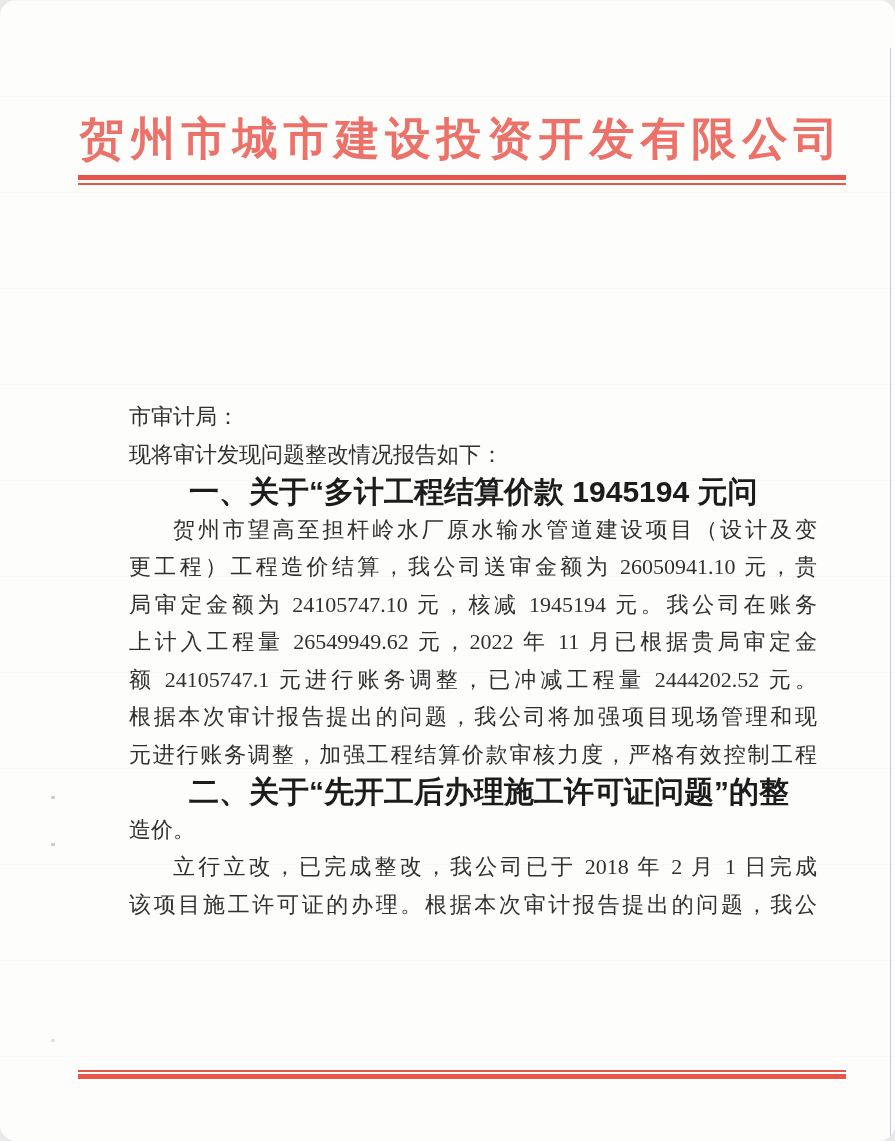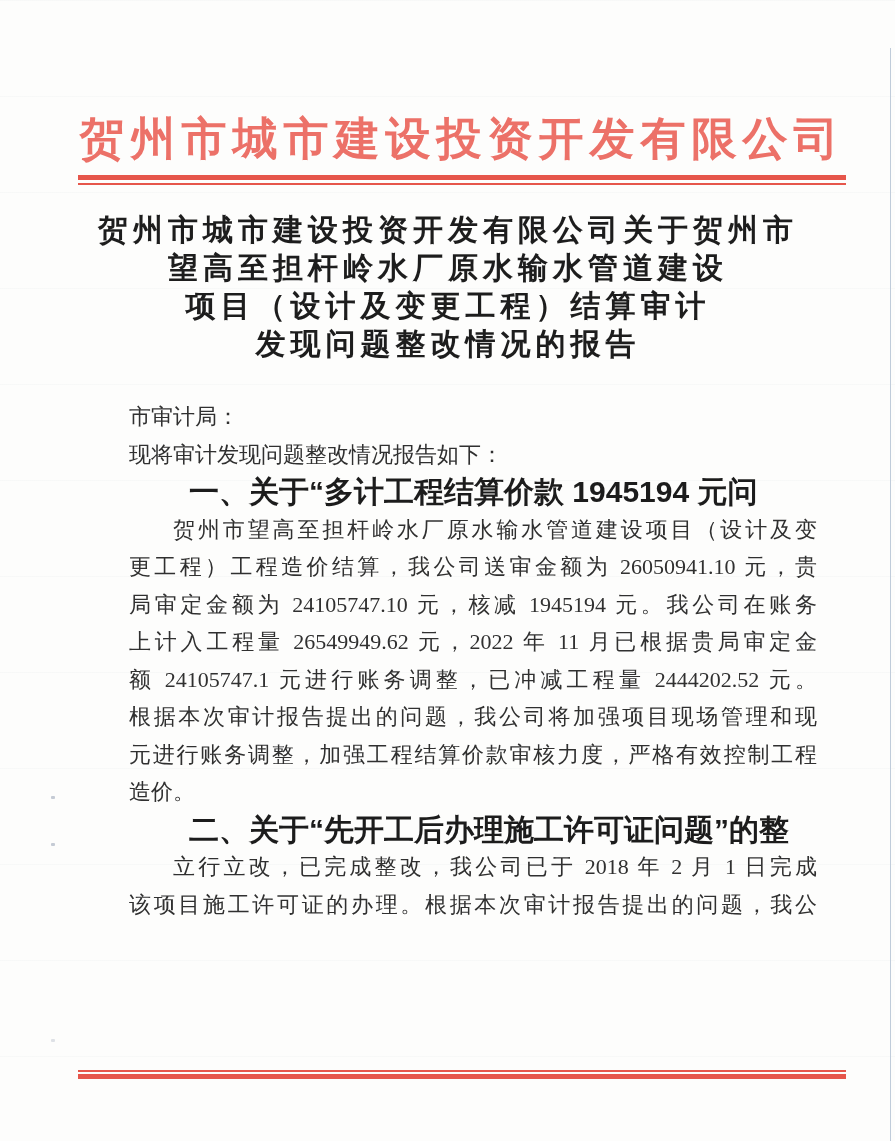--- a/index.html
+++ b/index.html
@@ -10,20 +10,21 @@
   }
   .page {
     position: relative;
     width: 895px; height: 1141px;
     background:
       repeating-linear-gradient(180deg,
         rgba(200,206,212,0.10) 0px, rgba(200,206,212,0.10) 1px,
         rgba(0,0,0,0) 1px, rgba(0,0,0,0) 96px),
       #fdfdfc;
     overflow: hidden;
+    border-radius: 16px;
   }
   .letterhead {
     position: absolute;
     top: 115px; left: 78px; width: 768px;
     text-align: center;
     font-size: 45px; line-height: 48px;
     font-weight: bold;
     letter-spacing: 6px;
     color: var(--letterhead-red, #ec7168);
     white-space: nowrap;
@@ -83,40 +84,34 @@
 </head>
 <body>
 
 <div class="page">
 
   <div class="letterhead">贺州市城市建设投资开发有限公司</div>
 
   <div class="rule rule-top-thick"></div>
   <div class="rule rule-top-thin"></div>
 
-  <div class="doc-title">
-    <div class="t-line">贺州市城市建设投资开发有限公司关于贺州市</div>
-    <div class="t-line">望高至担杆岭水厂原水输水管道建设</div>
-    <div class="t-line">项目（设计及变更工程）结算审计</div>
-    <div class="t-line">发现问题整改情况的报告</div>
-  </div>
 
   <div class="body-text">
     <div class="ln">市审计局：</div>
     <div class="ln">现将审计发现问题整改情况报告如下：</div>
     <div class="ln indent heading">一、关于“多计工程结算价款 1945194 元问题”的整改情况</div>
     <div class="ln indent fill">贺州市望高至担杆岭水厂原水输水管道建设项目（设计及变</div>
     <div class="ln fill">更工程）工程造价结算，我公司送审金额为 26050941.10 元，贵</div>
     <div class="ln fill">局审定金额为 24105747.10 元，核减 1945194 元。我公司在账务</div>
     <div class="ln fill">上计入工程量 26549949.62 元，2022 年 11 月已根据贵局审定金</div>
     <div class="ln fill">额 24105747.1 元进行账务调整，已冲减工程量 2444202.52 元。</div>
     <div class="ln fill">根据本次审计报告提出的问题，我公司将加强项目现场管理和现</div>
     <div class="ln fill">元进行账务调整，加强工程结算价款审核力度，严格有效控制工程</div>
+    <div class="ln indent heading">二、关于“先开工后办理施工许可证问题”的整改情况</div>
     <div class="ln">造价。</div>
-    <div class="ln indent heading">二、关于“先开工后办理施工许可证问题”的整改情况</div>
     <div class="ln indent fill">立行立改，已完成整改，我公司已于 2018 年 2 月 1 日完成</div>
     <div class="ln fill">该项目施工许可证的办理。根据本次审计报告提出的问题，我公</div>
   </div>
 
   <div class="rule rule-bottom-thin"></div>
   <div class="rule rule-bottom-thick"></div>
 
   <div class="scan-edge"></div>
   <div class="speck speck-1"></div>
   <div class="speck speck-2"></div>

